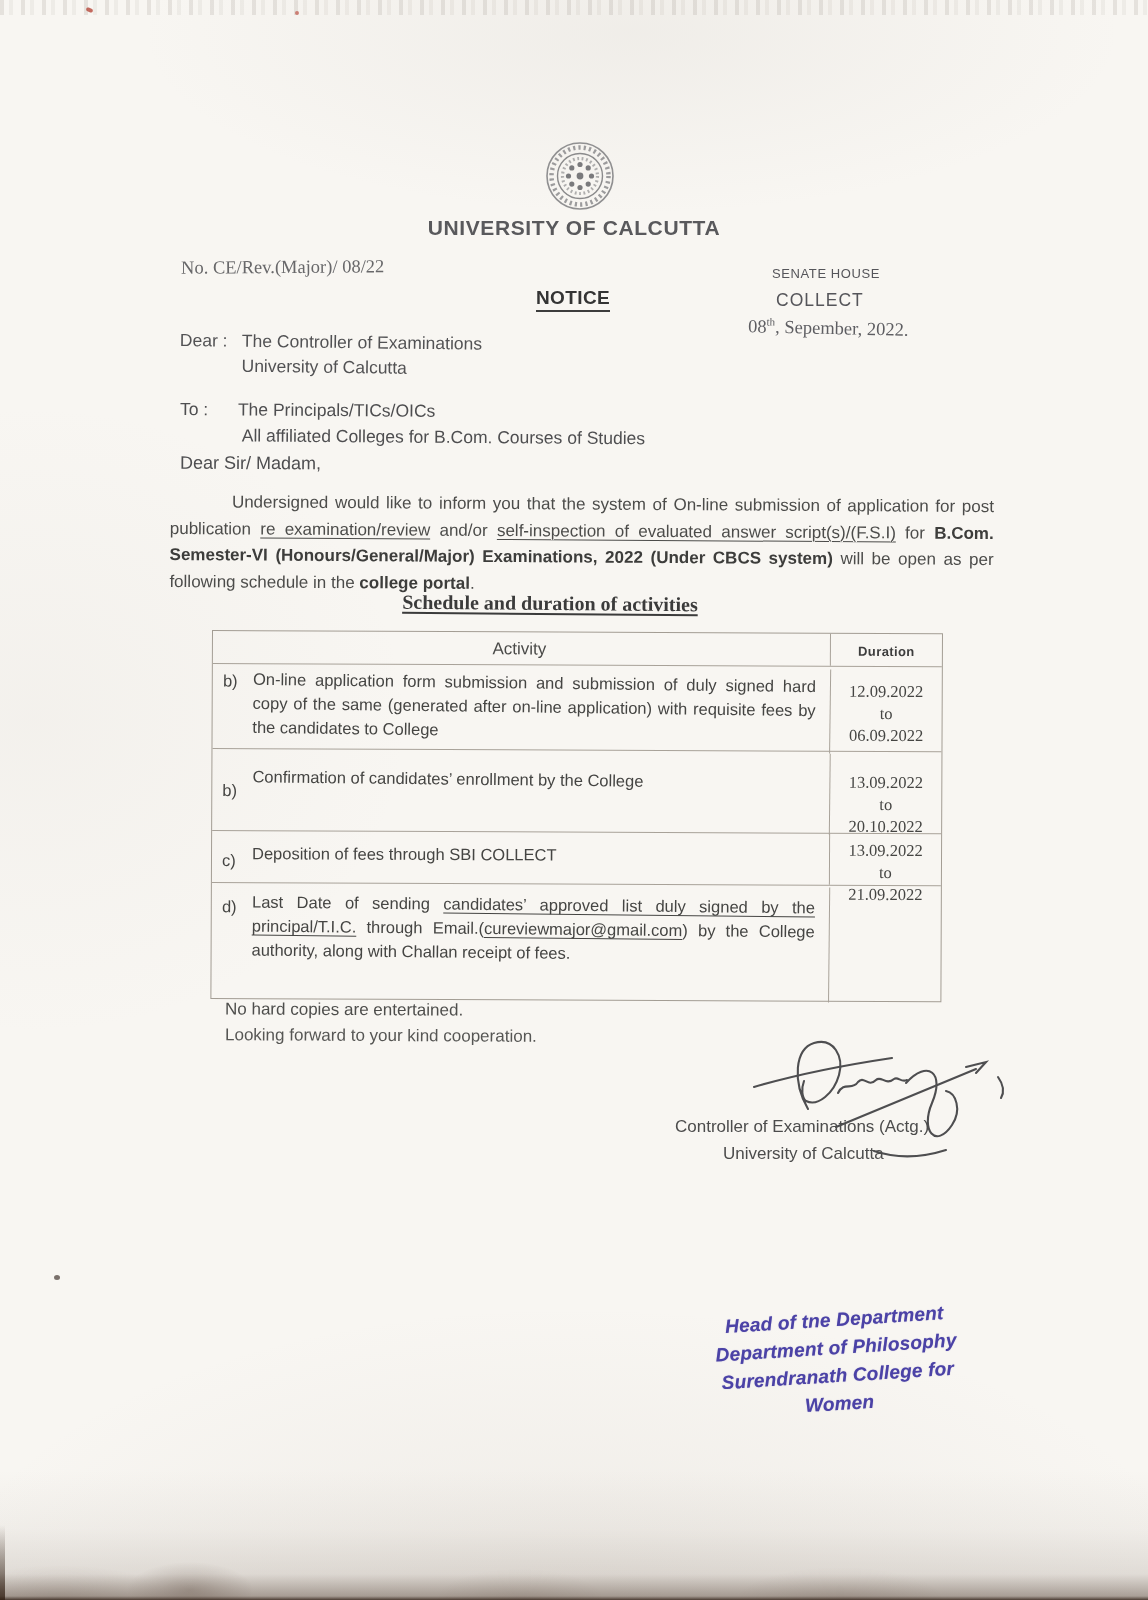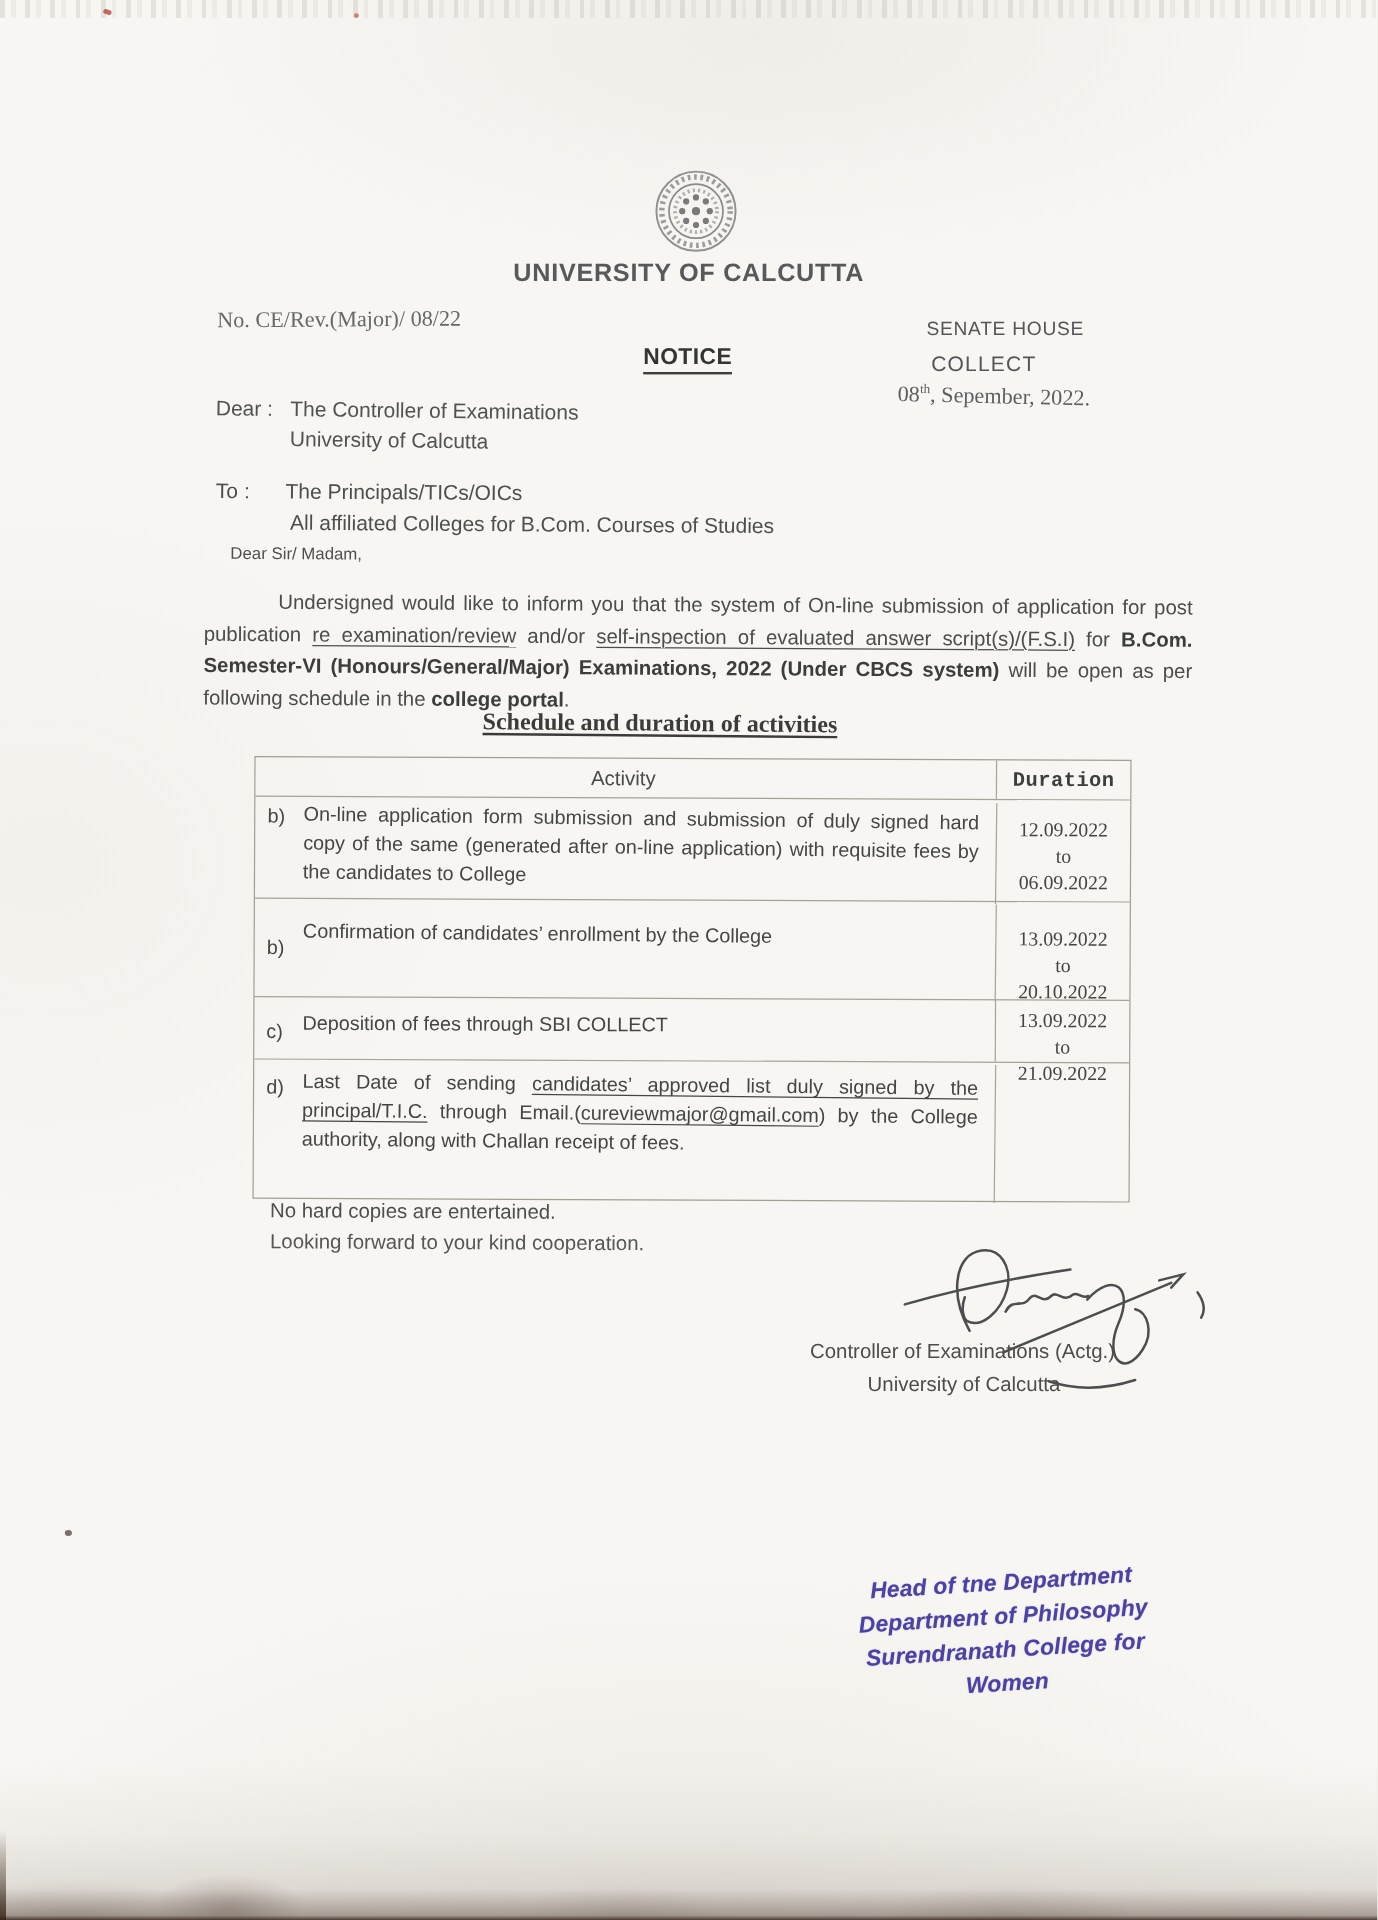--- a/index.html
+++ b/index.html
@@ -16,53 +16,53 @@
   .serif{font-family:"Liberation Serif",serif;}
   
   .top-noise{top:0;left:0;right:0;height:15px;opacity:.45;filter:blur(.6px);
     background:repeating-linear-gradient(90deg, rgba(130,120,110,.35) 0 4px, transparent 4px 9px, rgba(150,140,128,.22) 9px 13px, transparent 13px 21px);}
   
   .logo{left:543px;top:139px;}
   .uni-title{left:0;width:1148px;top:216px;text-align:center;font-size:21px;font-weight:700;
     letter-spacing:.6px;color:#59595c;}
   .ref{left:181px;top:257px;font-size:18.5px;color:#68686a;transform:rotate(-.4deg);}
   .addr{left:748px;top:266px;width:260px;color:#55555a;}
-  .addr .l1{font-size:16px;letter-spacing:.6px;padding-left:24px;}
+  .addr .l1{font-size:13px;letter-spacing:.6px;padding-left:24px;}
   .addr .l2{font-size:17.5px;letter-spacing:1px;padding-left:28px;margin-top:9px;}
   .addr .l3{font-family:"Liberation Serif",serif;font-size:18.5px;margin-top:7px;transform:rotate(1.3deg);color:#5e5e62;}
   .addr sup{font-size:11px;}
   .notice{left:536px;top:287px;font-size:19px;font-weight:700;color:#343434;letter-spacing:.4px;
     border-bottom:2px solid #3d3d3d;padding-bottom:1px;}
   .from-block{left:180px;top:330px;transform:rotate(.7deg);transform-origin:left top;font-size:17.5px;color:#525254;}
   .from-block .row{display:flex;}
   .from-block .lbl{width:62px;}
   .from-block .ind{margin-left:62px;margin-top:4px;}
   .to-block{left:180px;top:399px;transform:rotate(.4deg);transform-origin:left top;font-size:17.5px;color:#4e4e50;}
   .to-block .row{display:flex;}
   .to-block .lbl{width:58px;}
   .to-block .ind{margin-left:62px;margin-top:5px;}
-  .salutation{left:192px;top:453px;font-size:14px;color:#4e4e50;transform:rotate(.3deg);}
+  .salutation{left:180px;top:453px;font-size:18px;color:#4e4e50;transform:rotate(.3deg);}
   
   .body-par{left:170px;top:489px;width:824px;font-size:17px;line-height:26.5px;text-align:justify;
     text-indent:62px;color:#4c4c4a;transform:rotate(.35deg);transform-origin:left top;}
   .u{text-decoration:underline;text-underline-offset:3px;text-decoration-thickness:1px;}
   .b{font-weight:700;color:#3d3d3b;}
   .sched-head{left:170px;top:592px;width:760px;text-align:center;font-family:"Liberation Serif",serif;
     font-size:20px;font-weight:700;color:#3b3b3b;text-decoration:underline;text-underline-offset:3px;
     transform:rotate(.5deg);}
   
   .tbl{left:212px;top:630px;width:729px;border:1px solid #a39d94;transform:rotate(.25deg);transform-origin:left top;
     font-size:16.5px;color:#454543;}
   .trow{display:flex;border-bottom:1px solid #a8a299;}
   .trow:last-child{border-bottom:none;}
   .act{width:618px;border-right:1px solid #a8a299;box-sizing:border-box;display:flex;padding:0 14px 0 10px;}
   .dur{flex:1;text-align:center;line-height:22px;overflow:visible;font-family:Liberation Serif, serif;}
   .hrow{height:32px;}
   .hrow .act{justify-content:center;padding-top:7px;font-size:17px;color:#4a4a48;}
-  .hrow .dur{padding-top:7px;font-family:Liberation Mono, monospace;font-weight:700;font-size:17px;color:#3d3d3d;letter-spacing:.4px;}
+  .hrow .dur{padding-top:7px;font-family:Liberation Sans, sans-serif;font-weight:700;font-size:13px;color:#3d3d3d;letter-spacing:.4px;}
   .rlabel{width:30px;flex:none;padding-top:inherit;}
   .rtext{flex:1;text-align:justify;line-height:24px;}
   .r1{height:84px;}  .r1 .act{padding-top:5px;transform:rotate(.5deg);}
   .r1 .dur{padding-top:14px;}
   .r2{height:81px;}  .r2 .act{padding-top:17px;transform:rotate(.4deg);}
   .r2 .dur{padding-top:20px;}
   .r3{height:51px;}  .r3 .act{padding-top:10px;}
   .r3 .dur{padding-top:6px;}
   .r4{height:115px;} .r4 .act{padding-top:8px;transform:rotate(.35deg);}
   .r4 .dur{padding-top:33px;}

